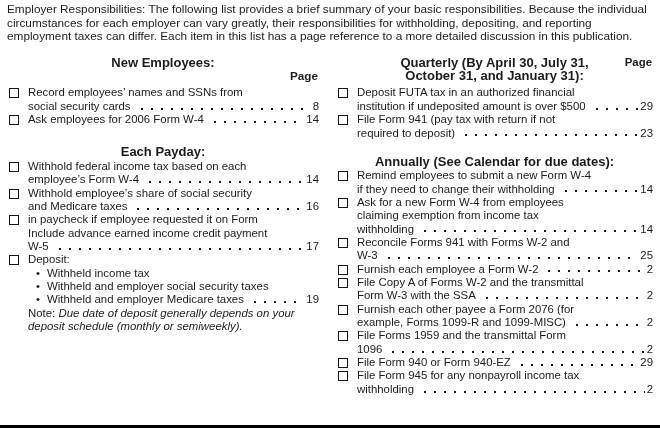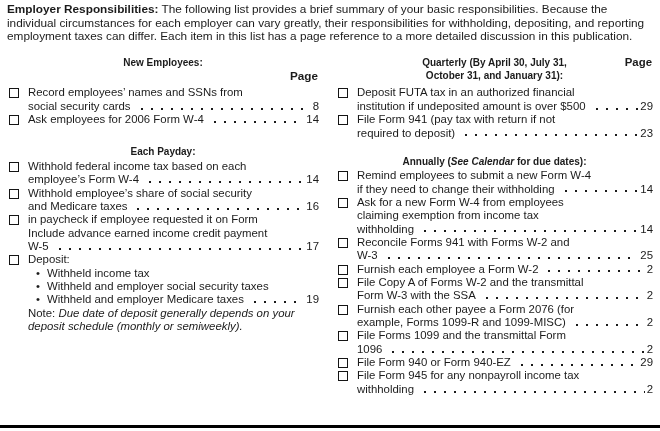--- a/index.html
+++ b/index.html
@@ -1,23 +1,23 @@
 <!DOCTYPE html>
 <html><head>
 <meta charset="utf-8">
 <style>
   html,body{margin:0;padding:0;background:#fff;}
   .page{position:relative;width:660px;height:431px;background:#fff;overflow:hidden;
         font-family:"Liberation Sans",sans-serif;color:#1b1b1b;}
   .intro{padding:3px 9px 0 7px;font-size:11.8px;line-height:13.6px;}
-  .intro b{font-weight:700;}
+  .intro b{font-weight:400;}
   .cols{display:flex;margin-top:12px;font-size:11.4px;line-height:13.35px;}
   .cl{width:312px;margin-left:7px;flex:none;}
   .cr{width:317px;margin-left:17px;flex:none;}
-  .h{font-weight:700;text-align:center;font-size:10px;}
+  .h{font-weight:700;text-align:center;font-size:13px;}
   .lhead{margin-bottom:4px;}
   .pl-right{text-align:right;font-weight:700;padding-right:1px;font-size:11.7px;}
   .rhead{position:relative;margin-bottom:4px;}
   .rhead .pl{position:absolute;top:0;right:1px;font-weight:700;}
   .mtL{margin-top:18px;margin-bottom:2px;}
   .mtR{margin-top:15px;margin-bottom:1px;}
   .item{display:flex;align-items:flex-start;}
   .cb{width:8px;height:8px;border:1.7px solid #141414;margin:2px 9px 0 2px;flex:none;background:#fff;}
   .content{flex:1;min-width:0;}
   .line{white-space:nowrap;}
@@ -25,21 +25,21 @@
   .lineflex .txt{white-space:nowrap;}
   .leader{flex:1 1 auto;min-width:6px;margin:0 2px 0 6px;
           background-image:radial-gradient(circle,#1b1b1b 1.15px,rgba(0,0,0,0) 1.5px);
           background-size:10px 4px;background-repeat:repeat-x;
           background-position:0 calc(100% - 2.5px);}
   .pnum{white-space:nowrap;}
   .brow{display:flex;align-items:flex-start;padding-left:8px;}
   .bm{width:11px;flex:none;}
   .note .nl{font-weight:400;}
   .note .nt{font-style:italic;}
-  .it{font-style:italic;}
+  .it{}
   .rule{position:absolute;left:0;right:0;bottom:3px;height:3px;background:#000;}
 </style>
 </head>
 <body>
 
 <div class="page">
 
   <div class="intro"><b>Employer Responsibilities:</b> <span>The following list provides a brief summary of your basic responsibilities. Because the individual circumstances for each employer can vary greatly, their responsibilities for withholding, depositing, and reporting employment taxes can differ. Each item in this list has a page reference to a more detailed discussion in this publication.</span></div>
 
   <div class="cols">
@@ -236,21 +236,21 @@
               <div class="lineflex">
                 <span class="txt">example, Forms 1099-R and 1099-MISC)</span>
                 <span class="leader"></span>
                 <span class="pnum">2</span>
               </div>
             </div>
           </div>
           <div class="item">
             <span class="cb"></span>
             <div class="content">
-              <div class="line">File Forms 1099 and the transmittal Form</div>
+              <div class="line">File Forms 1959 and the transmittal Form</div>
               <div class="lineflex">
                 <span class="txt">1096</span>
                 <span class="leader"></span>
                 <span class="pnum">2</span>
               </div>
             </div>
           </div>
           <div class="item">
             <span class="cb"></span>
             <div class="content">

